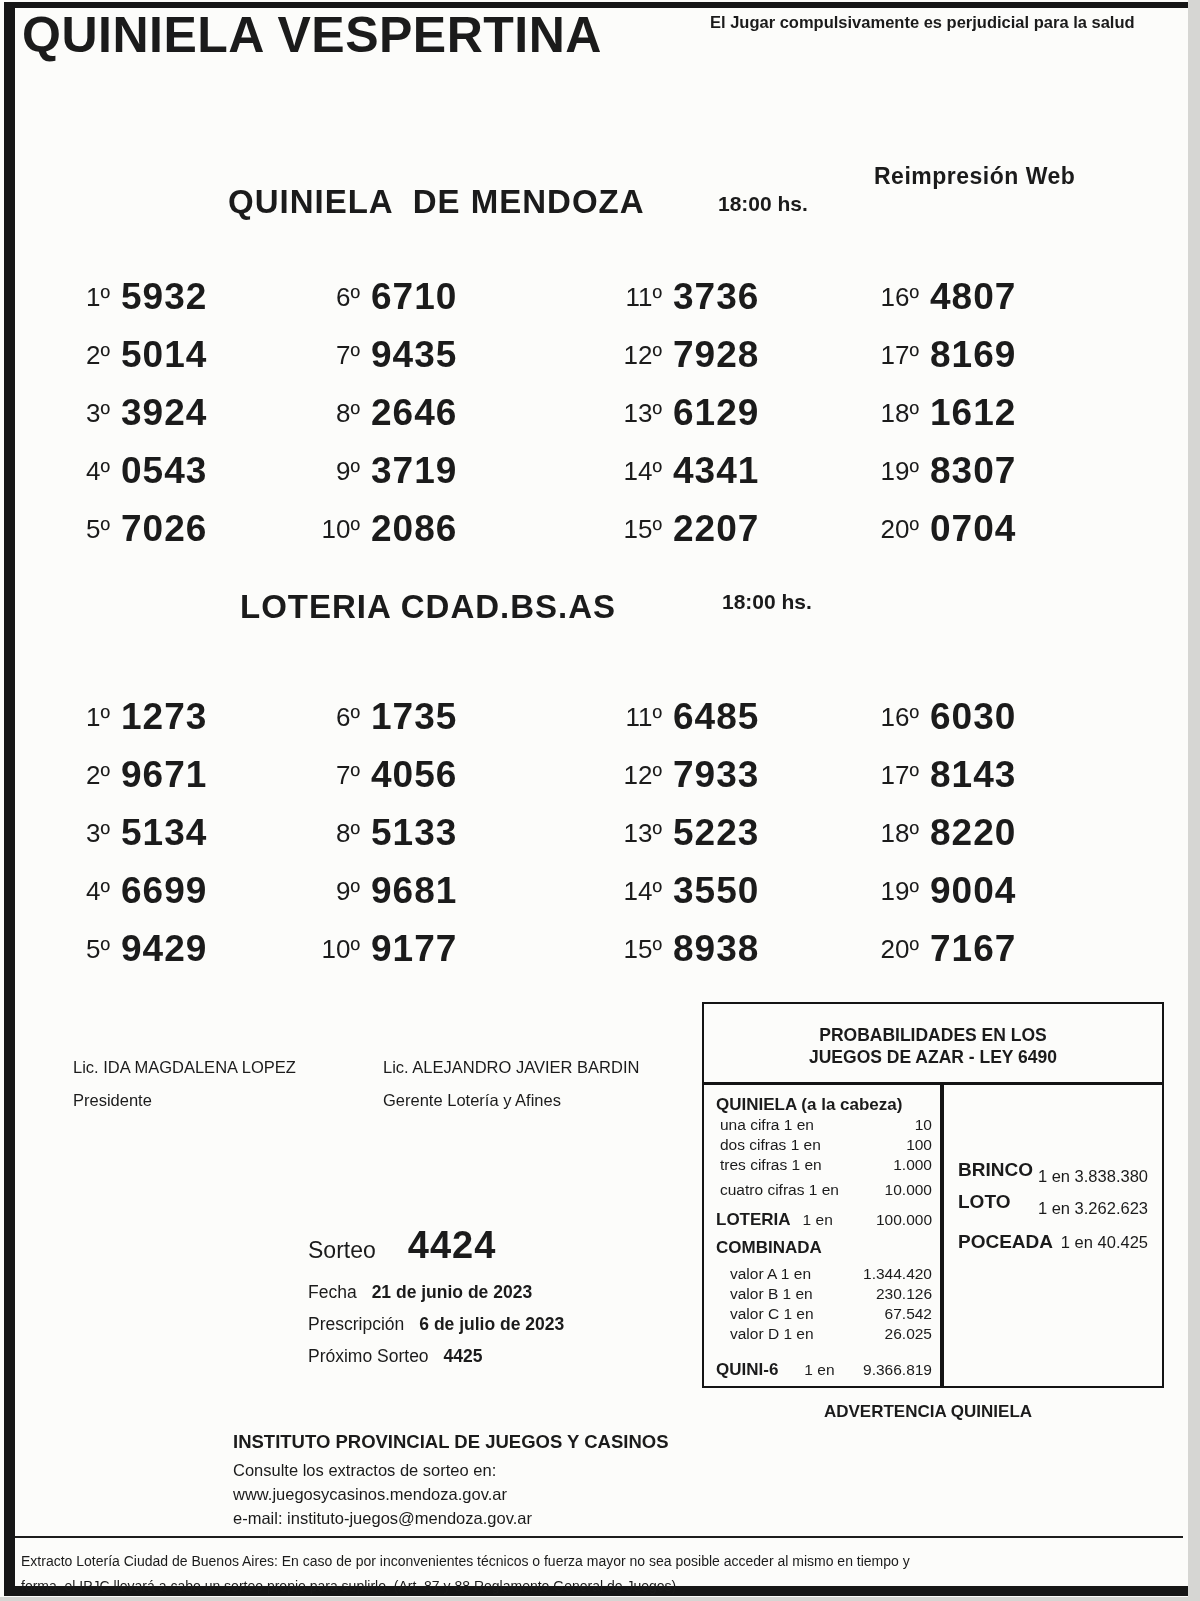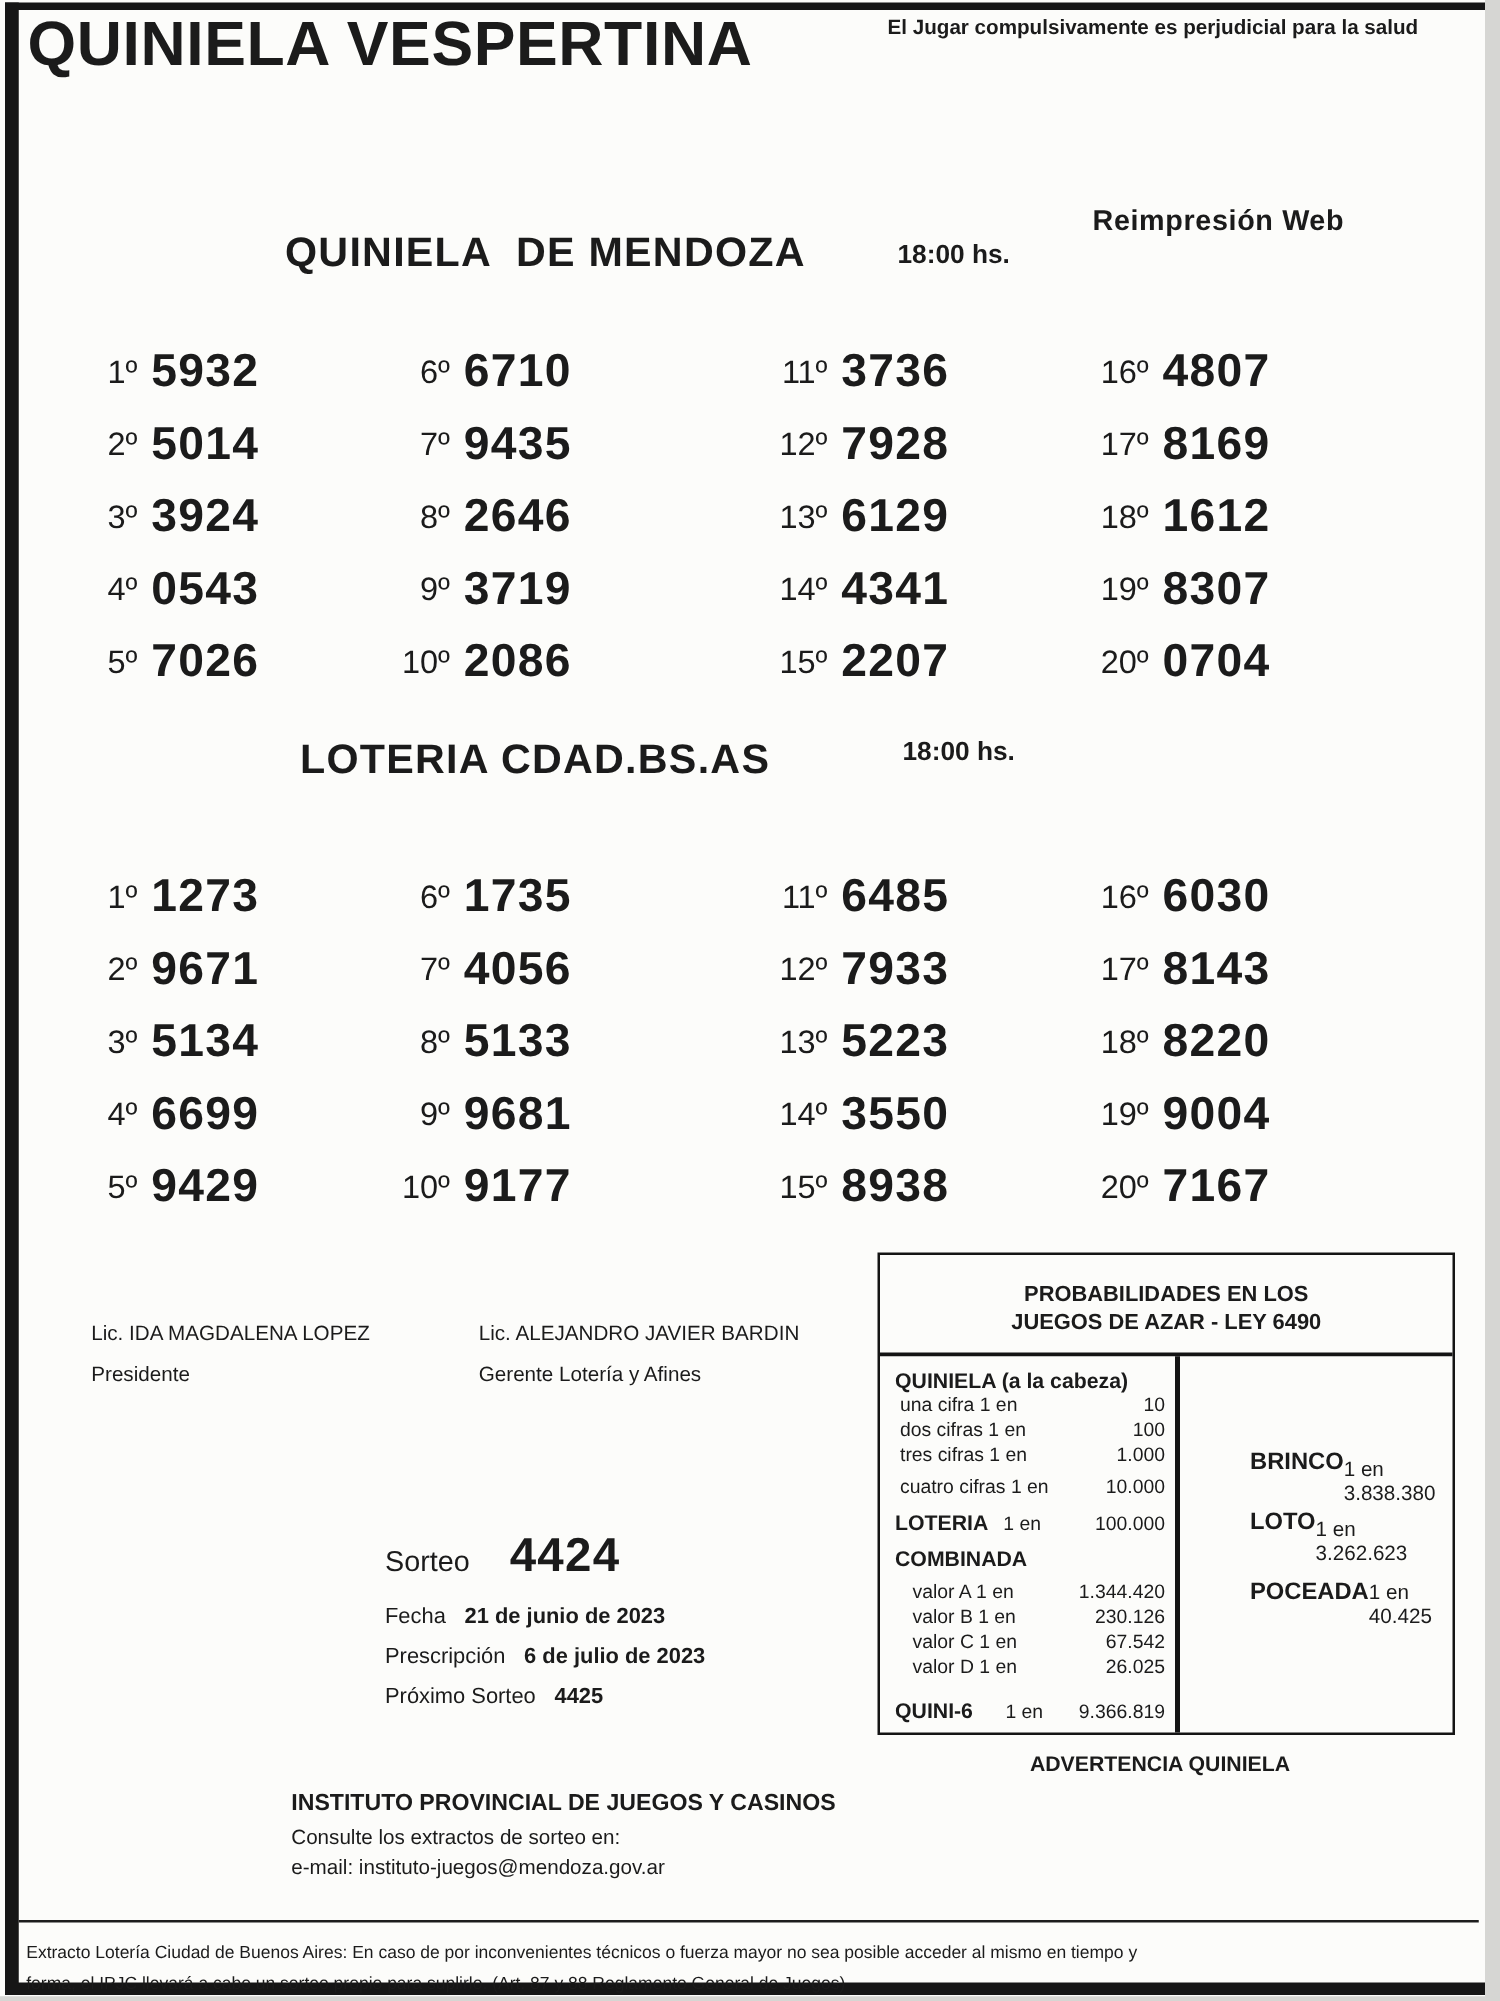--- a/index.html
+++ b/index.html
@@ -42,21 +42,21 @@
 
   .official { position: absolute; top: 1058px; font-size: 16.5px; }
   .official.o1 { left: 73px; }
   .official.o2 { left: 383px; }
   .official-role { margin-top: 14px; }
 
   .prob-box { position: absolute; left: 702px; top: 1002px; width: 462px; height: 386px; border: 2px solid #141414; display: flex; flex-direction: column; background: #fcfcfa; }
   .prob-head { border-bottom: 3px solid #141414; text-align: center; font-weight: bold; font-size: 17.5px; padding: 20px 12px 14px; line-height: 22px; }
   .prob-body { flex: 1; display: flex; min-height: 0; }
   .prob-left { width: 240px; border-right: 4px solid #141414; padding: 10px 8px 8px 12px; font-size: 15.5px; }
-  .prob-right { flex: 1; padding: 74px 2px 0 14px; margin-left: 42px; }
+  .prob-right { flex: 1; padding: 74px 14px 0 14px; }
   .prob-sub { font-weight: bold; font-size: 17px; line-height: 20px; }
   .prob-row { display: flex; justify-content: space-between; line-height: 20px; padding-left: 4px; }
   .quiniela-rows .prob-row:last-child { margin-top: 5px; }
   .inline-odds-row { display: flex; align-items: baseline; margin-top: 9px; line-height: 22px; }
   .inline-odds-row .mid { margin-left: 12px; }
   .inline-odds-row .val { flex: 1; text-align: right; }
   .combinada-head { font-weight: bold; font-size: 17px; margin-top: 6px; line-height: 22px; }
   .valor-rows { margin-top: 5px; }
   .valor-rows .prob-row { padding-left: 14px; }
   .quini-row { margin-top: 15px; line-height: 21px; }
@@ -421,20 +421,21 @@
       <span class="info-value">4425</span>
     </div>
   </div>
 
   <div class="institute">
     <div class="institute-name">INSTITUTO PROVINCIAL DE JUEGOS Y CASINOS</div>
     <div class="institute-lines">
 
         <div class="institute-line">Consulte los extractos de sorteo en:</div>
 
+        <div class="institute-line">www.juegosycasinos.mendoza.gov.ar</div>
 
         <div class="institute-line">e-mail:  instituto-juegos@mendoza.gov.ar</div>
       </div>
   </div>
 
   <div class="warning-block">
     <div class="warning-title">ADVERTENCIA QUINIELA</div>
   </div>
 
   <div class="footer-rule"></div>

